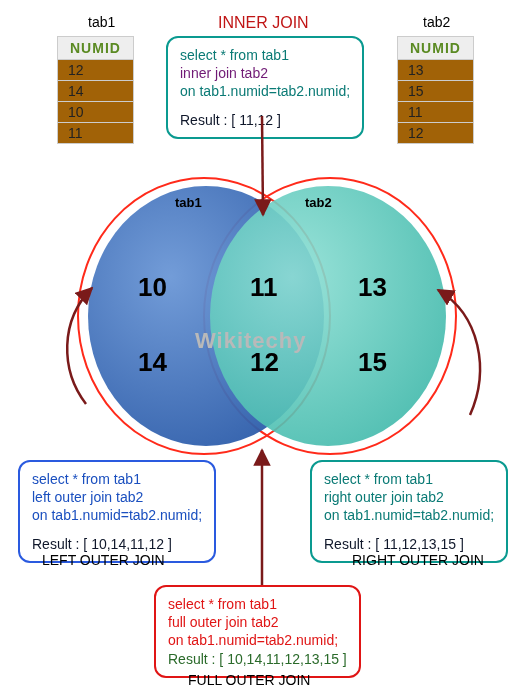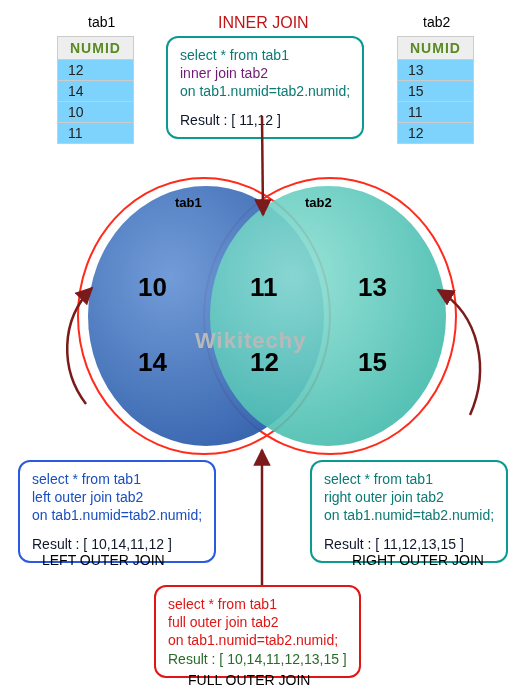--- a/index.html
+++ b/index.html
@@ -1,19 +1,19 @@
 <!DOCTYPE html>
 <html><head>
 <meta charset="utf-8">
 <style>
   html,body{margin:0;padding:0;font-family:Arial,Helvetica,sans-serif;background:#fff}
   #stage{position:relative;width:525px;height:694px;background:#fff}
   .lbl{position:absolute;font-size:14px;color:#000;white-space:nowrap}
   .title{font-size:16px}
-  .tbl{position:absolute;border-collapse:collapse;font-size:14px;background:#7dd3fc}
+  .tbl{position:absolute;border-collapse:collapse;font-size:14px;background:#a16207}
   .tbl th{background:#eee;color:#5a8a22;border:1px solid #ccc;padding:3px 12px;font-size:14px;letter-spacing:1px}
   .tbl td{border:1px solid #ccc;padding:2px 10px;color:#222}
   .bubble{position:absolute;border:2px solid;border-radius:12px;padding:8px 12px;background:#fff;font-size:14px;line-height:1.3}
   .bubble .line{white-space:nowrap}
   .result{color:#0f172a;margin-top:10px}
   svg{position:absolute;left:0;top:0}
   .wm{position:absolute;font-size:22px;font-weight:bold;color:#b9b9b9;letter-spacing:1px}
   .vnum{position:absolute;font-size:26px;font-weight:bold;color:#000}
   .vlab{position:absolute;font-size:13px;font-weight:bold;color:#000}
 </style>

